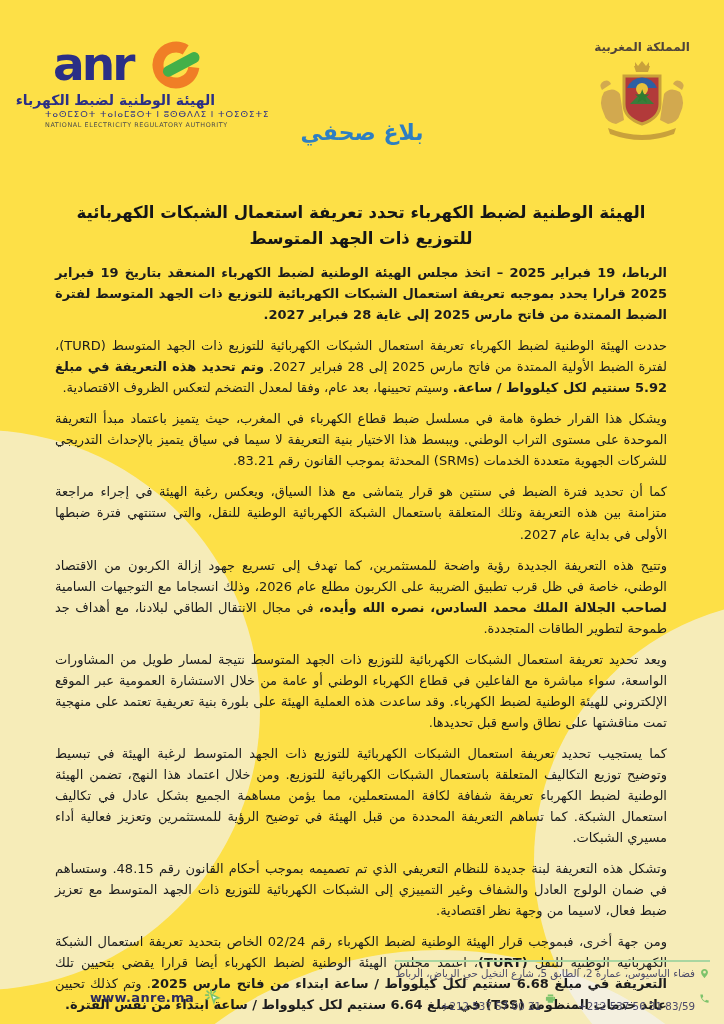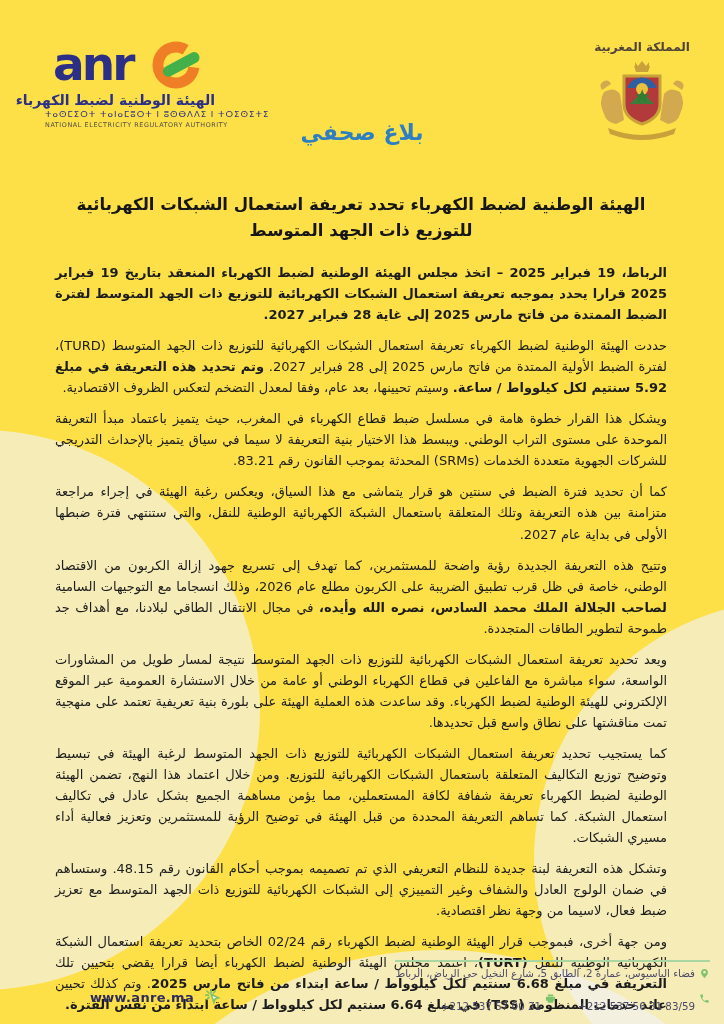--- a/index.html
+++ b/index.html
@@ -26,21 +26,21 @@
   .logo-tif{color:#2b2f86;font-size:8.5px;letter-spacing:1px;margin-top:1px;white-space:nowrap;}
   .logo-en{color:#4a4a4a;font-size:6.4px;letter-spacing:.6px;margin-top:2px;white-space:nowrap;}
   .kingdom{position:absolute;right:22px;top:40px;width:120px;text-align:center;}
   .kingdom-label{font-size:12px;font-weight:bold;color:#50443a;direction:rtl;margin-bottom:4px;white-space:nowrap;}
 
   .press-label{
     position:absolute;top:120px;left:0;right:0;
     text-align:center;font-size:22px;font-weight:bold;color:#2e7fc2;direction:rtl;
   }
   .doc-title{
-    position:absolute;top:184px;left:55px;right:57px;margin:8px;
+    position:absolute;top:184px;left:55px;right:57px;margin:16px;
     text-align:center;font-size:16.5px;font-weight:bold;color:#161616;
     direction:rtl;line-height:1.6;
   }
 
   
   .body-text{
     position:absolute;top:262px;left:55px;right:57px;bottom:60px;
     direction:rtl;text-align:justify;
     font-size:13px;line-height:1.62;color:#1c1c1c;
   }

